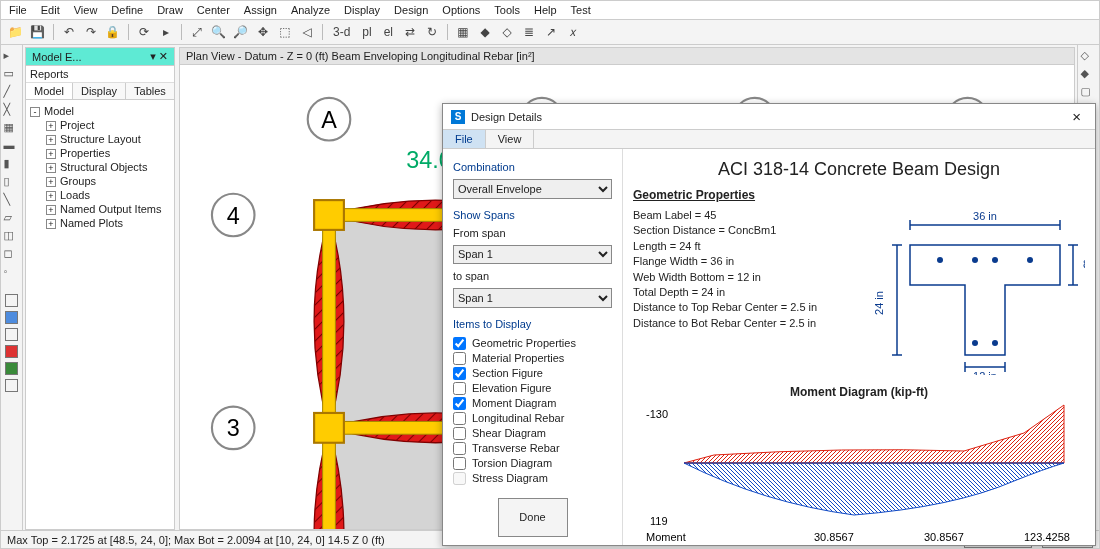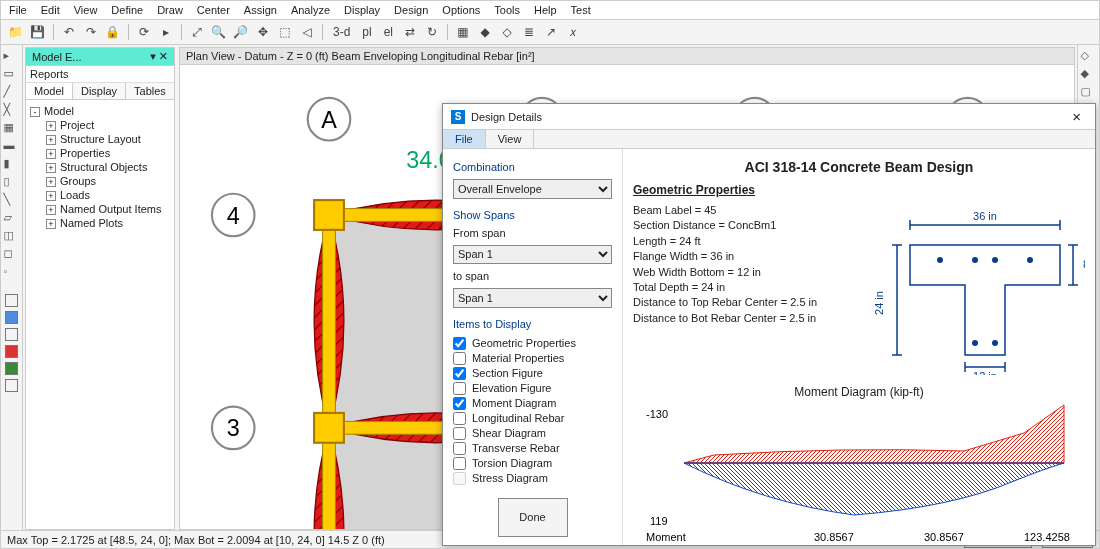--- a/index.html
+++ b/index.html
@@ -37,25 +37,25 @@
 .dlg-tab.active{background:#cfe2f3;color:#003b8e}
 .dlg-body{flex:1;display:flex;overflow:hidden}
 .dlg-left{width:180px;padding:8px 10px;border-right:1px solid #ddd;display:flex;flex-direction:column;gap:6px;overflow:hidden}
 .dlg-right{flex:1;padding:10px;overflow:hidden;background:#fff;position:relative}
 .fld-label{color:#003b8e;font-size:11px;margin-top:4px}
 select.fld{width:100%;height:20px;border:1px solid #888}
 .chk{display:flex;align-items:center;gap:6px;font-size:11px;color:#222;padding:1px 0}
 .chk input{width:13px;height:13px}
 .chk.disabled{color:#aaa}
 .btn-done{margin:6px auto 0;width:70px;height:40px;border:1px solid #888;background:#f4f4f4}
-h2.aci{font-size:14px;font-weight:bold;text-align:center;margin-bottom:8px}
+h2.aci{font-size:18px;font-weight:normal;text-align:center;margin-bottom:8px}
 .geo-head{font-weight:bold;text-decoration:underline;font-size:12px}
 .geo-list{font-size:11px;line-height:1.4;margin-top:6px}
 .sect-svg{position:absolute;right:10px;top:56px}
-.moment-title{text-align:center;font-weight:normal;font-size:12px;margin-top:2px}
+.moment-title{text-align:center;font-weight:bold;font-size:12px;margin-top:2px}
 .moment-svg{display:block;margin:4px auto 0}
 .left-tools .sq{width:13px;height:13px;border:1px solid #777;margin:1px 0}
 .left-tools .sq.blue{background:#4e8cde}
 .left-tools .sq.red{background:#d33}
 .left-tools .sq.green{background:#3a8a3a}
 </style>
 </head>
 <body>
 
 <div class="menubar" id="menubar">

